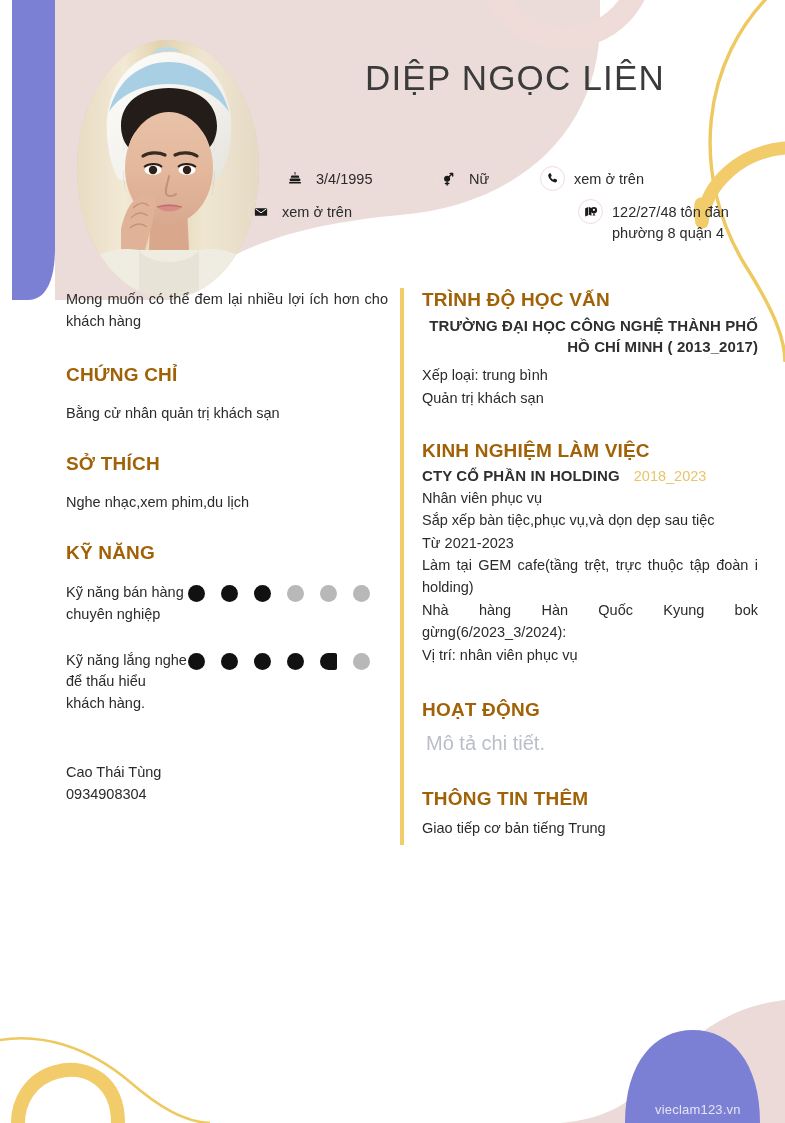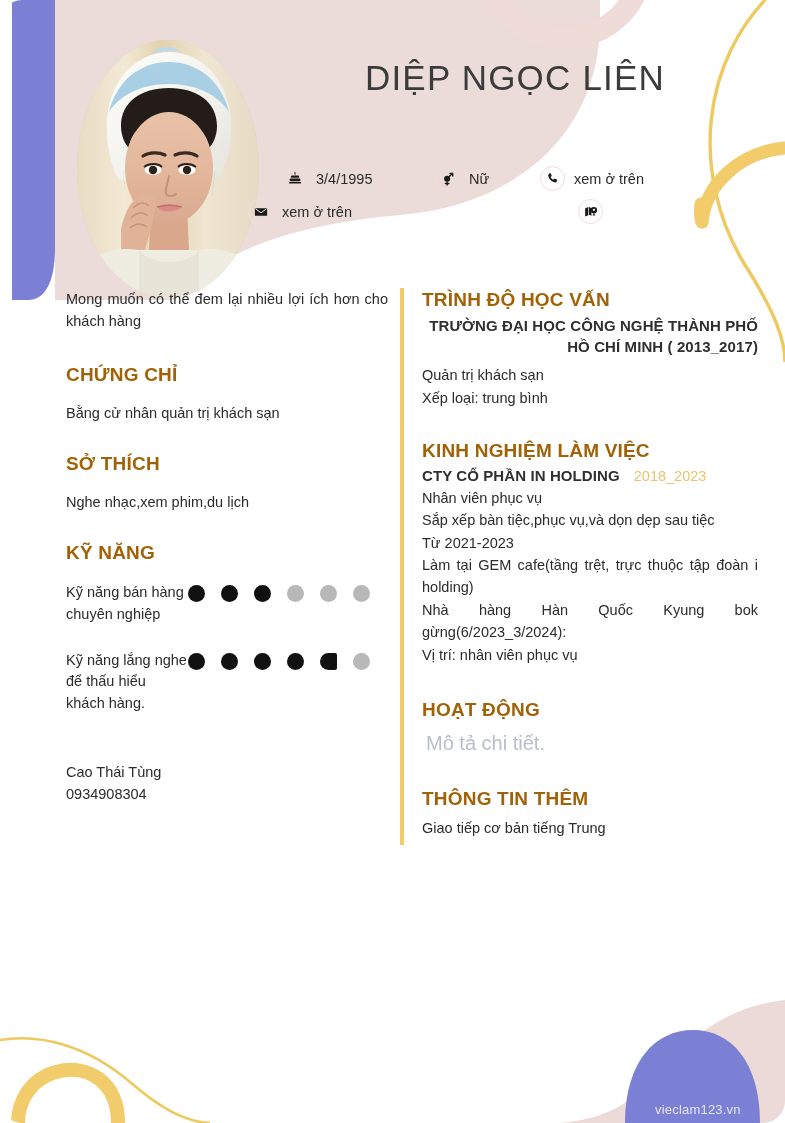--- a/index.html
+++ b/index.html
@@ -10,21 +10,20 @@
     background: #ffffff;
     font-family: "Liberation Sans", sans-serif;
   }
 
   #cv {
     position: relative;
     width: 785px;
     height: 1123px;
     background: #ffffff;
     overflow: hidden;
-    border-radius: 22px;
   }
 
   
   .deco { position: absolute; pointer-events: none; }
 
   #deco-svg {
     position: absolute;
     left: 0; top: 0;
     width: 785px; height: 1123px;
   }
@@ -368,20 +367,21 @@
     <div class="contact-item" id="ci-address">
       <span class="ci-icon">
         <svg width="14" height="14" viewBox="0 0 24 24" fill="#1a1a1a">
           <path d="M2 5.6l5.4-2.2v14.2L2 19.8z"></path>
           <path d="M8.6 3.4l4.2 1.8v13.2l-4.2-1.6z"></path>
           <circle cx="17" cy="9" r="5.4"></circle>
           <circle cx="17" cy="8.2" r="1.9" fill="#ffffff"></circle>
           <path d="M17 13.2l-2.4 5.6 2.4-1.3 2.4 1.3z"></path>
         </svg>
       </span>
+      <span class="ci-text">122/27/48 tôn đản phường 8 quận 4</span>
     </div>
 
   </div>
 
   <div id="divider"></div>
 
   <div id="col-left">
 
     <p id="summary" class="body-text justify">Mong muốn có thể đem lại nhiều lợi ích hơn cho khách hàng</p>
 
@@ -428,22 +428,22 @@
       <p class="body-text">0934908304</p>
     </section>
 
   </div>
 
   <div id="col-right">
 
     <section id="edu-sec" class="right-sec">
       <h2 class="sec-title">TRÌNH ĐỘ HỌC VẤN</h2>
       <div id="edu-head" class="sub-head">TRƯỜNG ĐẠI HỌC CÔNG NGHỆ THÀNH PHỐ HỒ CHÍ MINH ( 2013_2017)</div>
+      <p class="detail-line">Xếp loại: trung bình</p>
       <p class="detail-line">Quản trị khách sạn</p>
-      <p class="detail-line">Xếp loại: trung bình</p>
     </section>
 
     <section id="exp-sec" class="right-sec">
       <h2 class="sec-title">KINH NGHIỆM LÀM VIỆC</h2>
       <div class="org-line">
         <span class="org-name">CTY CỔ PHẦN IN HOLDING</span>
         <span class="org-date">2018_2023</span>
       </div>
       <p class="detail-line">Nhân viên phục vụ</p>
       <p class="detail-line">Sắp xếp bàn tiệc,phục vụ,và dọn dẹp sau tiệc</p>

